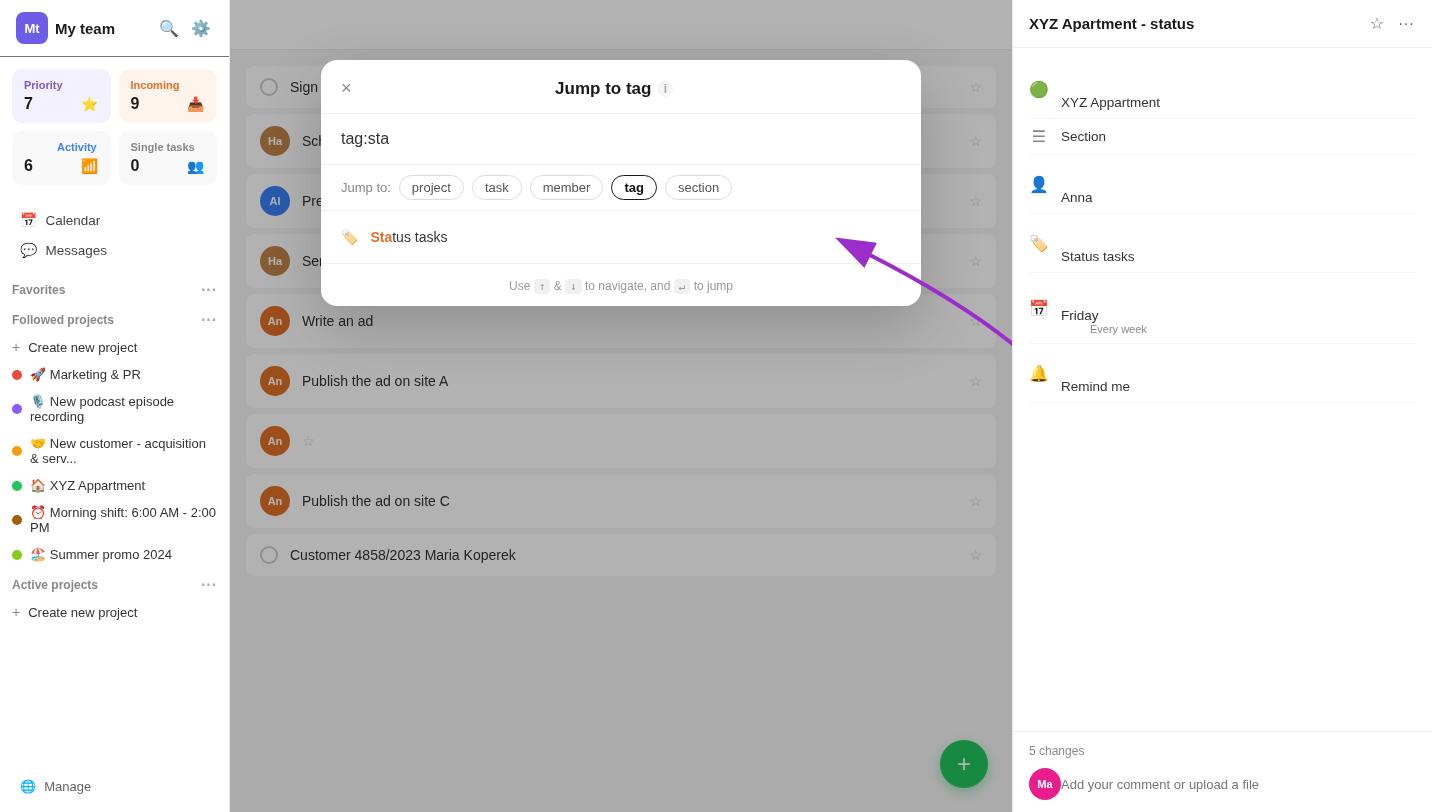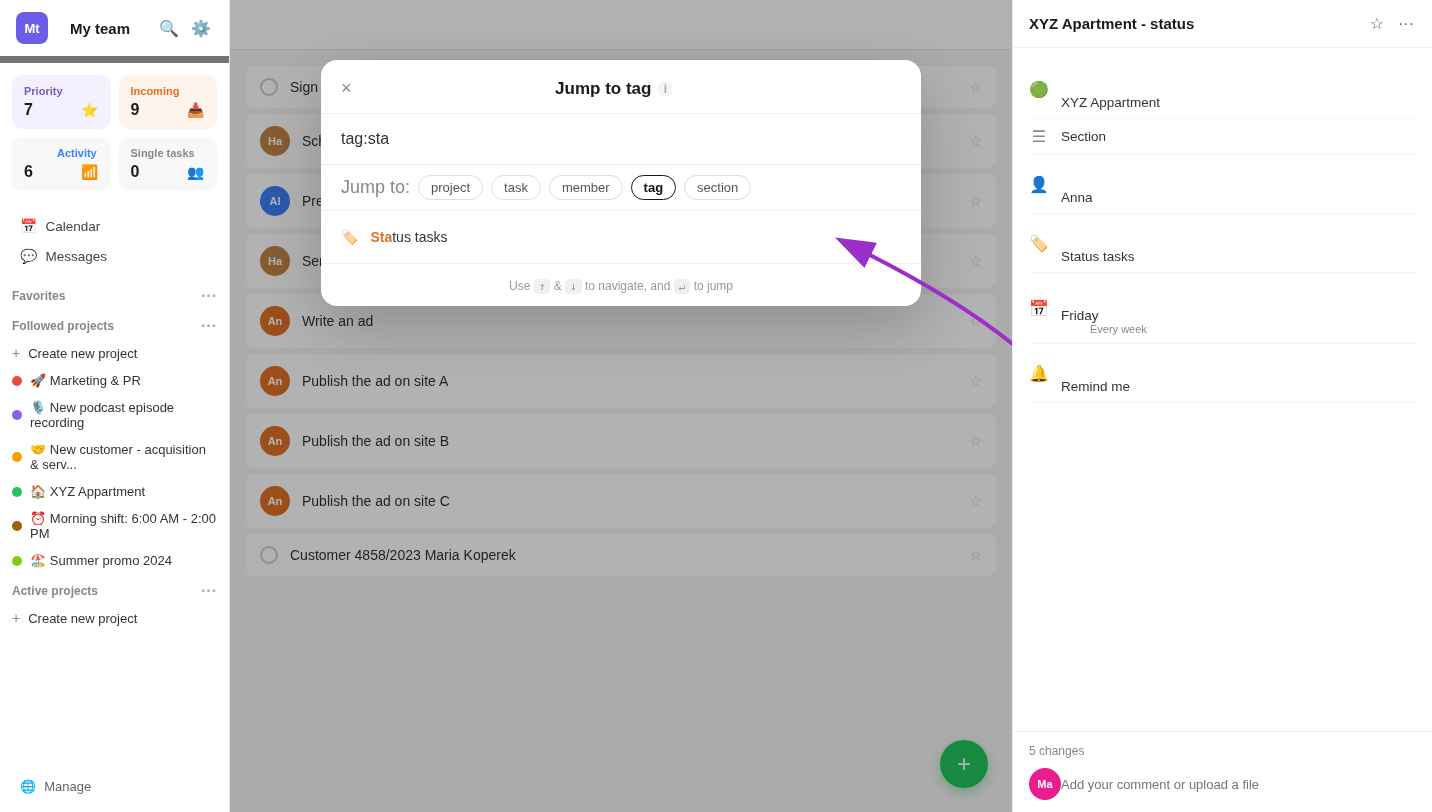--- a/index.html
+++ b/index.html
@@ -1,20 +1,20 @@
 <!DOCTYPE html>
 <html><head>
   <meta charset="utf-8">
   <style>
     * { box-sizing: border-box; margin: 0; padding: 0; }
     body { font-family: -apple-system, BlinkMacSystemFont, 'Segoe UI', sans-serif; background: #f5f5f5; display: flex; height: 812px; width: 1432px; overflow: hidden; }
 
     
     .sidebar { width: 230px; background: #fff; border-right: 1px solid #e8e8e8; display: flex; flex-direction: column; height: 100%; }
-    .sidebar-header { padding: 12px 16px; display: flex; align-items: center; gap: 22px; border-bottom: 7px solid #737373; }
+    .sidebar-header { padding: 12px 16px; display: flex; align-items: center; gap: 7px; border-bottom: 1px solid #737373; }
     .avatar { width: 32px; height: 32px; border-radius: 8px; background: #6c5ce7; color: #fff; display: flex; align-items: center; justify-content: center; font-size: 13px; font-weight: 700; flex-shrink: 0; }
     .sidebar-title { font-size: 15px; font-weight: 600; color: #1a1a1a; flex: 1; }
     .sidebar-header-icons { display: flex; gap: 8px; }
     .icon-btn { background: none; border: none; cursor: pointer; color: #666; font-size: 16px; padding: 2px; }
 
     .stats-grid { display: grid; grid-template-columns: 1fr 1fr; gap: 8px; padding: 12px; }
     .stat-card { background: #f8f8f8; border-radius: 10px; padding: 10px 12px; }
     .stat-card.purple { background: #f3f0ff; }
     .stat-card.orange { background: #fff4ec; }
     .stat-label { font-size: 11px; font-weight: 600; }
@@ -83,21 +83,21 @@
     .modal { background: #fff; border-radius: 16px; width: 600px; box-shadow: 0 20px 60px rgba(0,0,0,0.2); overflow: hidden; }
     .modal-header { display: flex; align-items: center; justify-content: space-between; padding: 18px 20px 14px; border-bottom: 1px solid #f0f0f0; }
     .modal-title { font-size: 17px; font-weight: 700; color: #1a1a1a; display: flex; align-items: center; gap: 6px; }
     .modal-info { font-size: 12px; color: #aaa; background: #f5f5f5; border-radius: 50%; width: 16px; height: 16px; display: inline-flex; align-items: center; justify-content: center; }
     .modal-close { background: none; border: none; font-size: 18px; color: #888; cursor: pointer; }
 
     .modal-search { padding: 16px 20px; border-bottom: 1px solid #f0f0f0; }
     .search-input { font-size: 16px; color: #333; border: none; outline: none; width: 100%; }
 
     .modal-filters { display: flex; align-items: center; gap: 8px; padding: 10px 20px; border-bottom: 1px solid #f0f0f0; flex-wrap: wrap; }
-    .filter-label { font-size: 18px; color: #888; text-align: right; }
+    .filter-label { font-size: 13px; color: #888; text-align: right; }
     .filter-chip { padding: 4px 12px; border-radius: 20px; border: 1.5px solid #ddd; font-size: 13px; color: #555; cursor: pointer; background: #fff; }
     .filter-chip.active { border-color: #1a1a1a; background: #fff; font-weight: 600; color: #111; }
 
     .modal-results { padding: 8px 0; max-height: 200px; }
     .result-item { display: flex; align-items: center; gap: 12px; padding: 10px 20px; cursor: pointer; }
     .result-tag-icon { font-size: 14px; color: #888; }
     .result-text { font-size: 14px; color: #333; }
     .result-highlight { color: #e07028; font-weight: 600; }
 
     .modal-footer { padding: 12px 20px; border-top: 1px solid #f0f0f0; text-align: center; }
@@ -256,21 +256,20 @@
     </div>
 
     <div class="task-row">
       <div class="task-avatar av-orange">An</div>
       <span class="task-text">Publish the ad on site A</span>
       <span class="task-star">☆</span>
     </div>
 
     <div class="task-row">
       <div class="task-avatar av-orange">An</div>
-      <span class="task-text">Publish the ad on site B</span>
       <span class="task-star">☆</span>
     </div>
 
     <div class="task-row">
       <div class="task-avatar av-orange">An</div>
       <span class="task-text">Publish the ad on site C</span>
       <span class="task-star">☆</span>
     </div>
 
     <div class="task-row">

